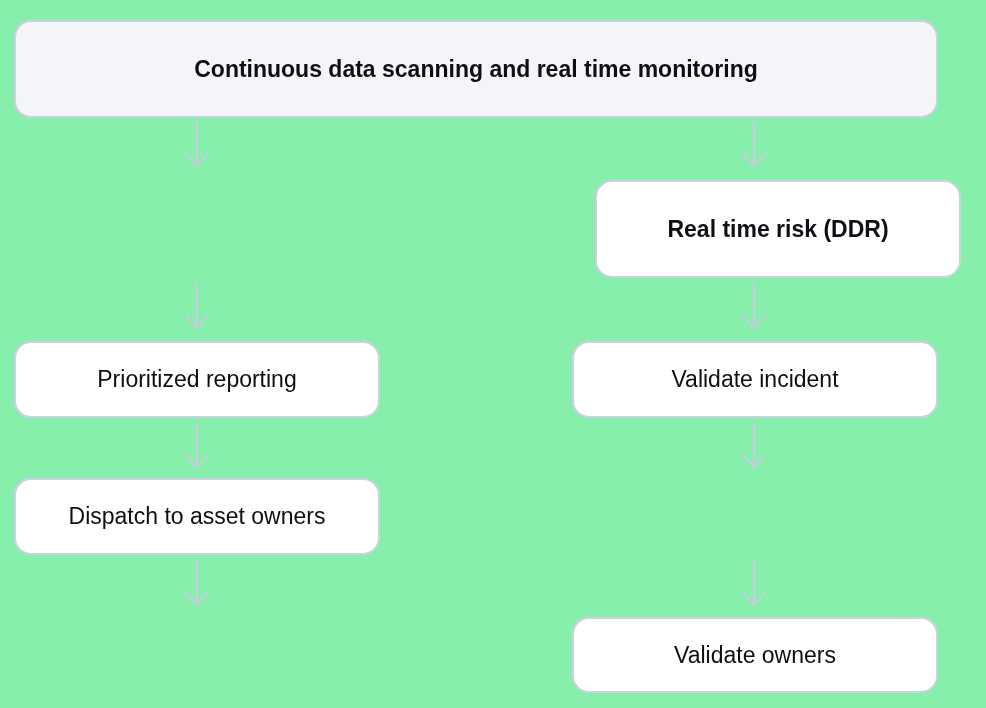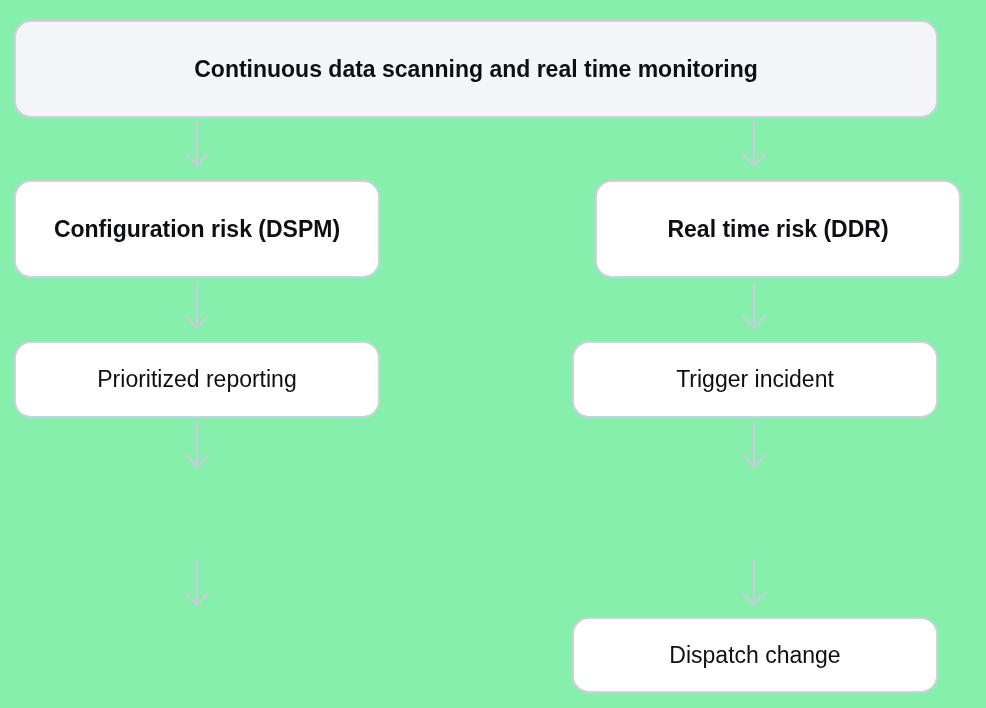--- a/index.html
+++ b/index.html
@@ -60,36 +60,36 @@
 </style>
 </head>
 <body>
 
 <div class="canvas">
 
   <div class="node bold root" id="n-root">
     <span>Continuous data scanning and real time monitoring</span>
   </div>
 
-  <div class="node bold" id="n-dspm">
-    <span>Configuration risk (DSPM)</span>
-  </div>
   <div class="node bold" id="n-ddr">
     <span>Real time risk (DDR)</span>
   </div>
 
   <div class="node" id="n-l3">
     <span>Prioritized reporting</span>
   </div>
+  <div class="node" id="n-l4">
+    <span>Dispatch to asset owners</span>
+  </div>
 
   <div class="node" id="n-r3">
-    <span>Trigger incident</span>
+    <span>Validate incident</span>
   </div>
   <div class="node" id="n-r5">
-    <span>Dispatch change</span>
+    <span>Validate owners</span>
   </div>
 
   <svg class="arrow" style="left:181px; top:121px" viewBox="0 0 32 52">
     <path d="M16 1 L16 42"></path>
       <path d="M5 33 L16 45 L27 33"></path>
   </svg>
   <svg class="arrow" style="left:738px; top:121px" viewBox="0 0 32 52">
     <path d="M16 1 L16 42"></path>
       <path d="M5 33 L16 45 L27 33"></path>
   </svg>

